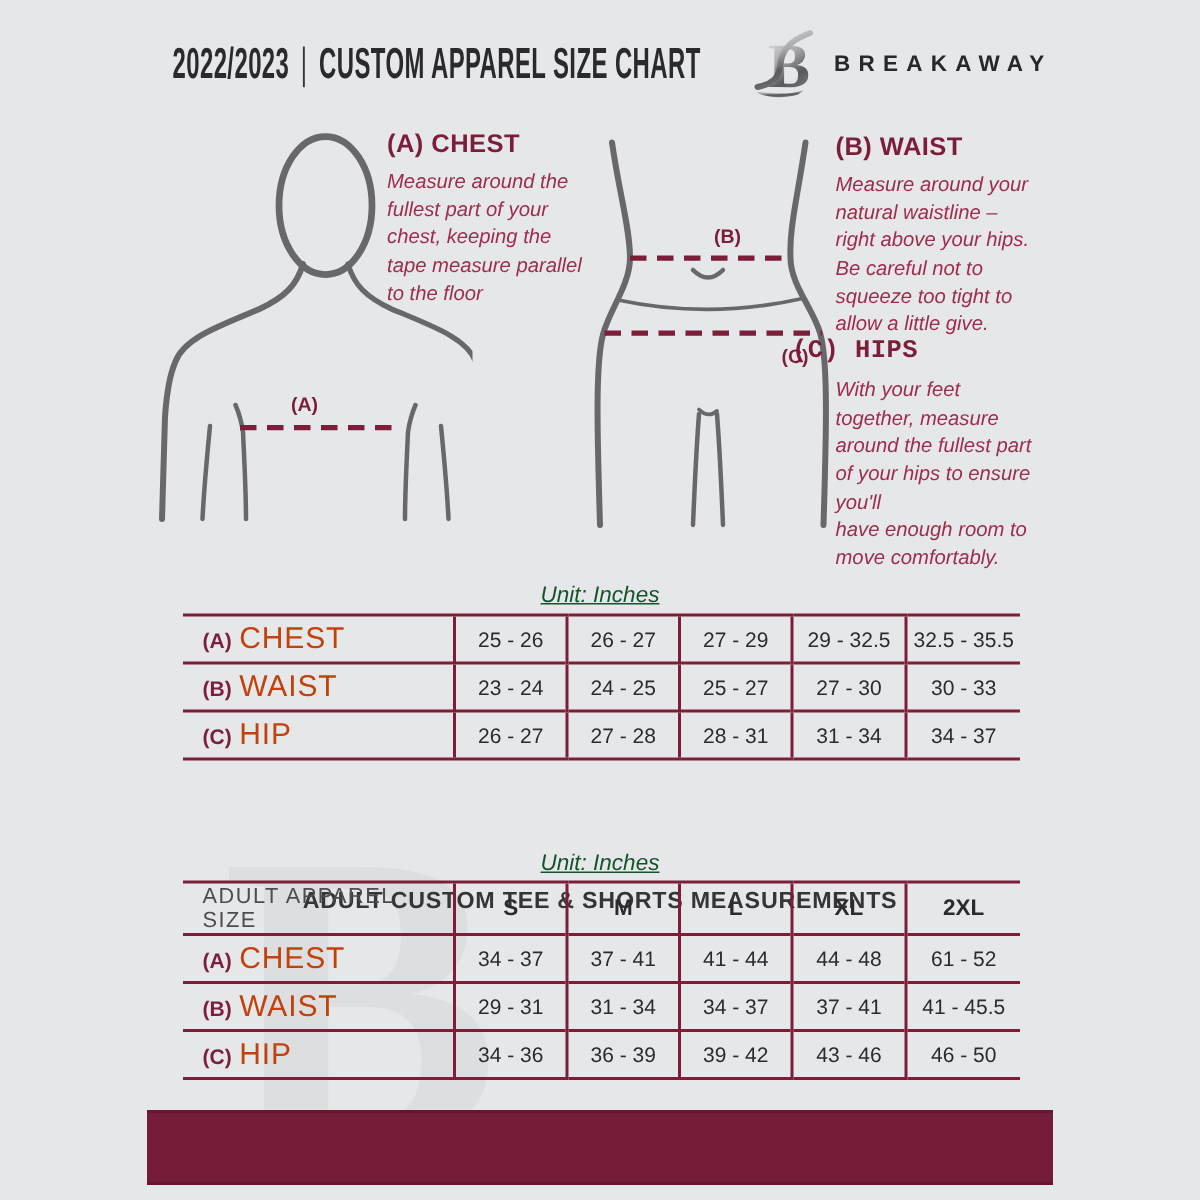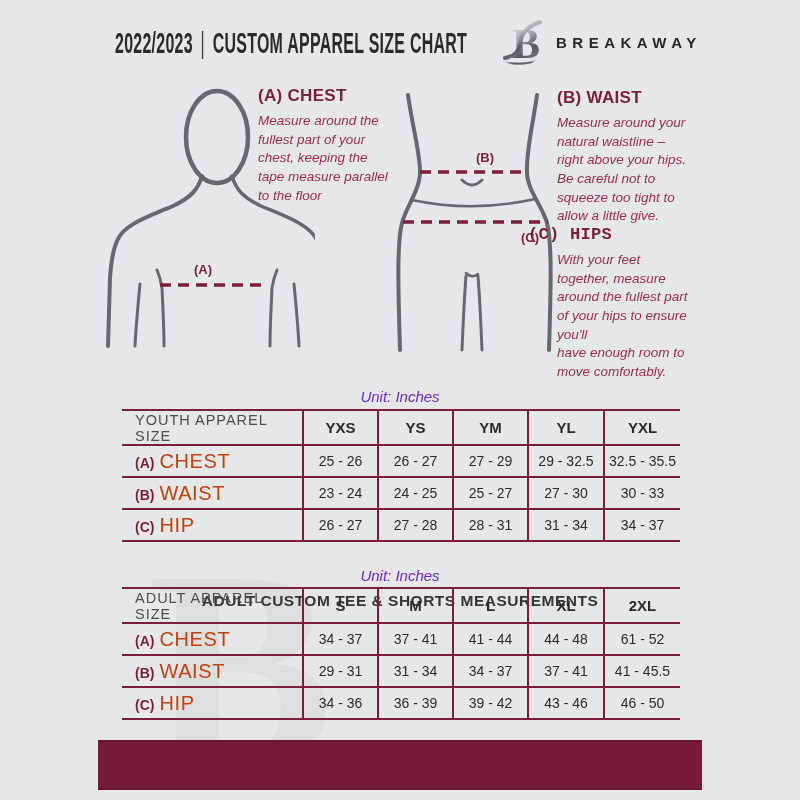--- a/index.html
+++ b/index.html
@@ -36,21 +36,21 @@
   #hips-text{left:557px;top:251px;}
 
   .fig{position:absolute;z-index:2;}
   #figure-upper{left:95px;top:78px;}
   #figure-lower{left:350px;top:90px;}
 
   
   .tbl-title{position:absolute;left:85px;width:630px;text-align:center;font-size:15.5px;
     font-weight:bold;color:#353537;letter-spacing:.5px;z-index:3;}
   .tbl-unit{position:absolute;left:85px;width:630px;text-align:center;font-size:15px;
-    font-style:italic;color:#6d28d9;z-index:3;}
+    font-style:italic;color:#14532d;z-index:3;text-decoration:underline;}
   #youth-title{top:369px;}
   #youth-unit{top:388px;}
   #adult-title{top:548px;margin-top:44px;}
   #adult-unit{top:567px;}
 
   
   .size-table{position:absolute;left:122px;width:558px;border-collapse:collapse;
     table-layout:fixed;z-index:3;}
   #youth-table{top:409px;}
   #adult-table{top:587px;}
@@ -158,28 +158,20 @@
   <table id="youth-table" class="size-table">
     <colgroup>
         <col style="width:181px">
         <col style="width:75px">
         <col style="width:75px">
         <col style="width:75px">
         <col style="width:76px">
         <col style="width:76px">
       </colgroup>
     <tbody>
-    <tr class="hd">
-      <td class="c0">YOUTH APPAREL SIZE</td>
-      <td class="sz">YXS</td>
-      <td class="sz">YS</td>
-      <td class="sz">YM</td>
-      <td class="sz">YL</td>
-      <td class="sz">YXL</td>
-    </tr>
     <tr class="dr">
       <td class="c0"><span class="mk">(A)</span><span class="lb">CHEST</span></td>
       <td>25 - 26</td>
       <td>26 - 27</td>
       <td>27 - 29</td>
       <td>29 - 32.5</td>
       <td>32.5 - 35.5</td>
     </tr>
     <tr class="dr">
       <td class="c0"><span class="mk">(B)</span><span class="lb">WAIST</span></td>

